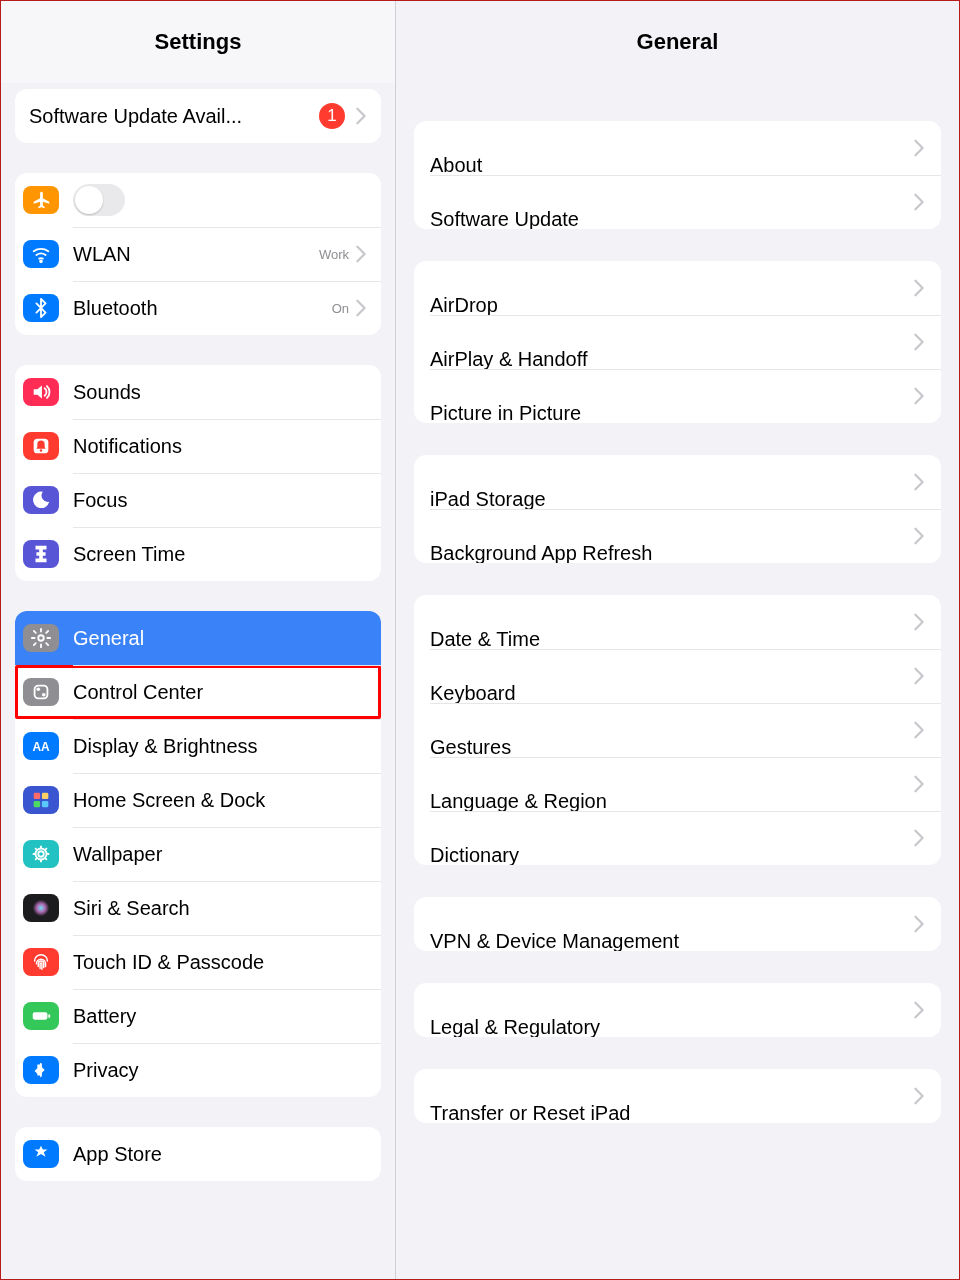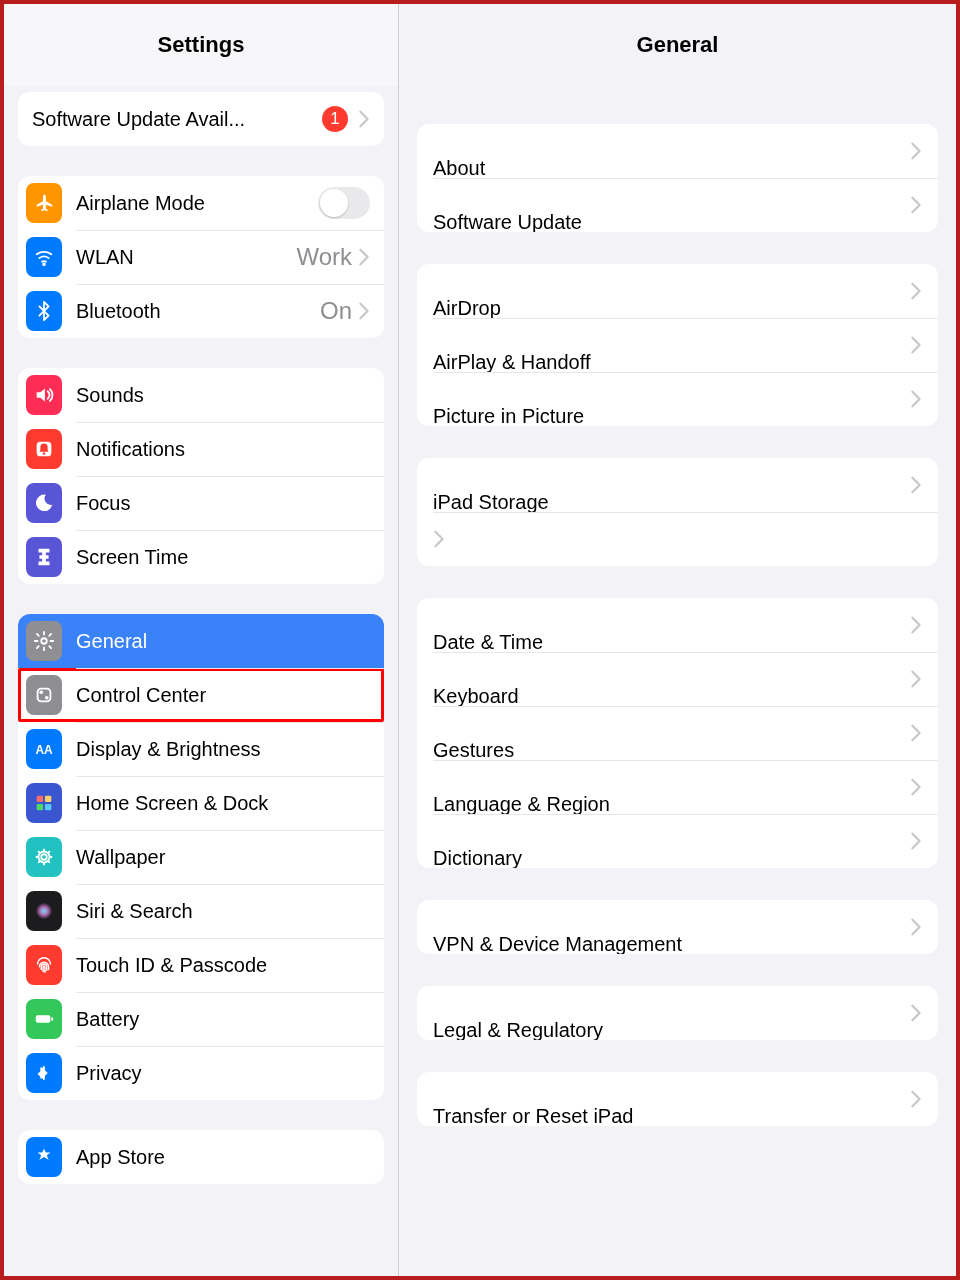--- a/index.html
+++ b/index.html
@@ -8,21 +8,21 @@
     height: 1280px;
     font-family: -apple-system, "Helvetica Neue", Arial, sans-serif;
     background: #f2f2f7;
     color: #000;
     overflow: hidden;
   }
   .app {
     display: flex;
     width: 100%;
     height: 100%;
-    border: 4px solid #b91c1c;
+    border: 1px solid #b91c1c;
   }
   
   .sidebar {
     width: 395px;
     flex-shrink: 0;
     border-right: 1px solid #d0d0d4;
     display: flex;
     flex-direction: column;
     background: #f2f2f7;
     overflow: hidden;
@@ -62,32 +62,32 @@
     left: 58px;
     right: 0;
     top: 0;
     height: 1px;
     background: #e5e5ea;
   }
   .row.no-icon + .row::before,
   .row:first-child::before { display: none; }
   .icon {
     width: 36px;
-    height: 40px;
+    height: 28px;
     border-radius: 8px;
     flex-shrink: 0;
     margin-right: 14px;
     display: flex;
     align-items: center;
     justify-content: center;
     color: #fff;
   }
   .icon svg { width: 22px; height: 22px; display:block; }
   .row-label { flex: 1; white-space: nowrap; overflow: hidden; text-overflow: ellipsis; }
-  .row-value { color: #8e8e93; font-size: 24px; margin-right: 6px; }
+  .row-value { color: #8e8e93; font-size: 13px; margin-right: 6px; }
   .chevron {
     width: 12px; height: 18px;
     color: #c7c7cc;
   }
   .chevron svg { width: 12px; height: 18px; display:block; }
   .badge {
     background: #ff3b30;
     color: #fff;
     min-width: 26px;
     height: 26px;
@@ -192,21 +192,20 @@
         </div>
       </div>
 
       <div class="group" id="g-network">
           <div class="row">
             <span class="icon" style="background: rgb(255, 149, 0);">
               <svg viewBox="0 0 24 24" fill="currentColor">
                 <path d="M21 14l-7-4V4.5a1.5 1.5 0 00-3 0V10l-7 4v2l7-2v4l-2 1.5V21l3.5-1 3.5 1v-1.5L14 18v-4l7 2v-2z"></path>
               </svg>
             </span>
-            <span class="row-label">Airplane Mode</span>
             <span class="toggle"></span>
           </div>
           <div class="row">
             <span class="icon" style="background: rgb(0, 122, 255);">
               <svg viewBox="0 0 24 24" fill="none" stroke="currentColor" stroke-width="2" stroke-linecap="round">
                 <path d="M4 9a14 14 0 0116 0"></path>
                 <path d="M7 13a9 9 0 0110 0"></path>
                 <path d="M10 17a4 4 0 014 0"></path>
                 <circle cx="12" cy="20" r="1" fill="currentColor"></circle>
               </svg>
@@ -432,20 +431,21 @@
         <div class="cgroup">
           <div class="crow">
             <span class="row-label">iPad Storage</span>
             <span class="chevron">
               <svg viewBox="0 0 12 20">
                 <path d="M2 2l8 8-8 8" fill="none" stroke="currentColor" stroke-width="2.5" stroke-linecap="round" stroke-linejoin="round"></path>
               </svg>
             </span>
           </div>
           <div class="crow">
+            <span class="row-label">Background App Refresh</span>
             <span class="chevron">
               <svg viewBox="0 0 12 20">
                 <path d="M2 2l8 8-8 8" fill="none" stroke="currentColor" stroke-width="2.5" stroke-linecap="round" stroke-linejoin="round"></path>
               </svg>
             </span>
           </div>
         </div>
         <div class="cgroup">
           <div class="crow">
             <span class="row-label">Date &amp; Time</span>

